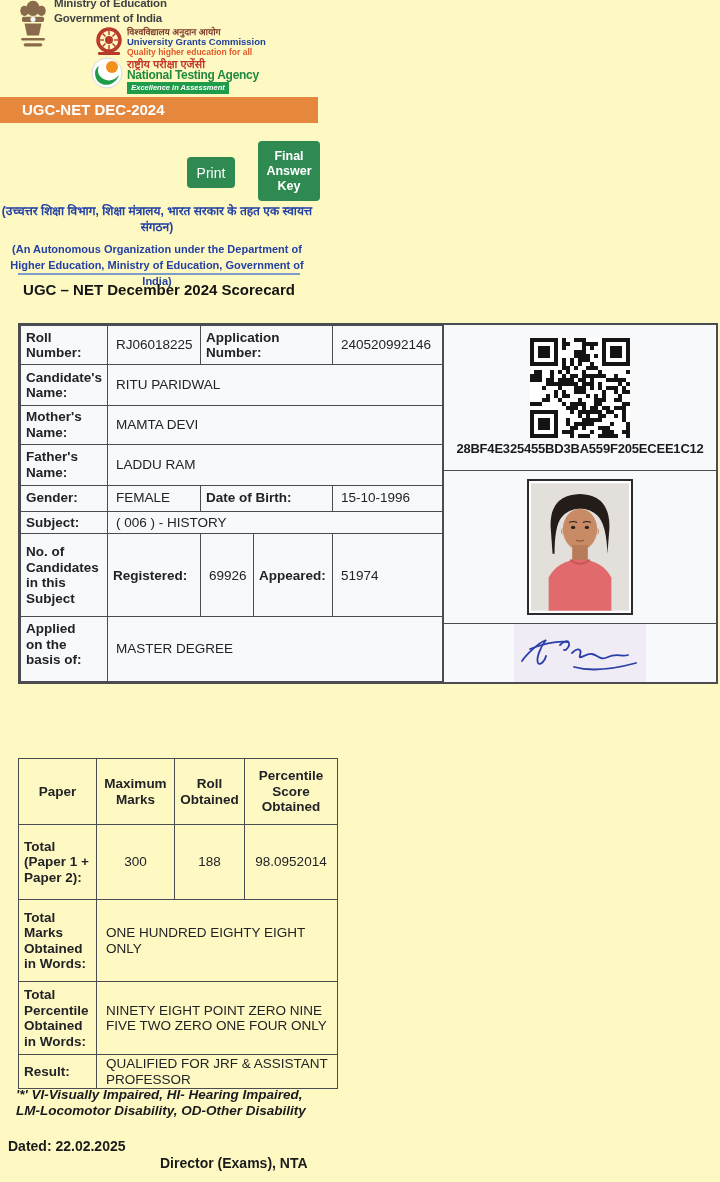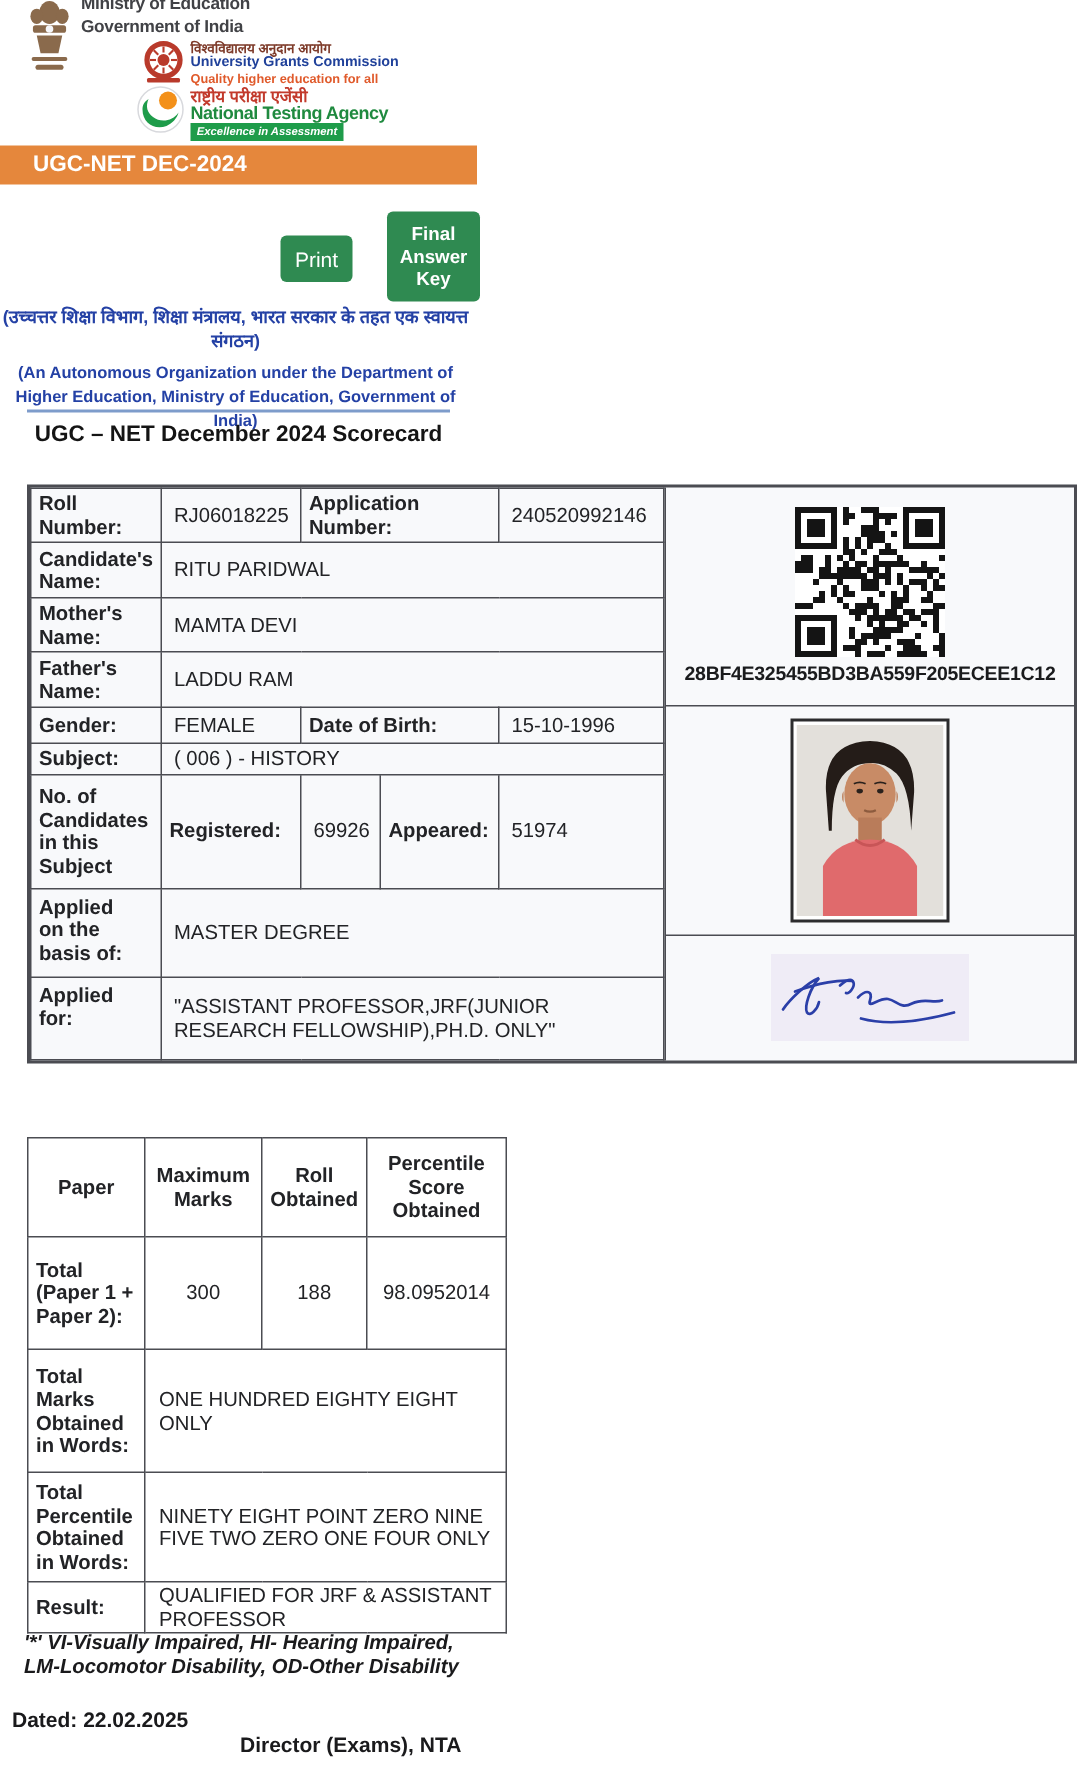--- a/index.html
+++ b/index.html
@@ -1,16 +1,16 @@
 <!DOCTYPE html>
 <html><head>
 <meta charset="utf-8">
 <style>
   html,body{margin:0;padding:0;background:#e9eaee;}
-  .page{position:relative;width:720px;height:1182px;margin:0 auto;background:#ffffff;
+  .page{position:relative;width:720px;height:1182px;margin:0 auto;background:#fef9c3;
         font-family:"Liberation Sans","DejaVu Sans",sans-serif;color:#222326;overflow:hidden;}
   .abs{position:absolute;}
 
   
   .ministry-text{left:54px;top:-4px;font-size:11.5px;font-weight:bold;color:#414246;line-height:15px;letter-spacing:-.2px;}
   .logo-line{left:127px;white-space:nowrap;}
   .ugc-hindi{top:25px;font-size:9px;font-weight:bold;color:#7e3b2a;}
   .ugc-name{top:36px;font-size:9.5px;font-weight:bold;color:#20419a;}
   .ugc-tag{top:47px;font-size:8.5px;font-weight:bold;color:#e05a2b;}
   .nta-hindi{top:56px;font-size:11px;font-weight:bold;color:#c23a2c;}
@@ -170,24 +170,20 @@
       <tr class="r8">
         <td class="lbl">No. of Candidates in this Subject</td>
         <td class="lbl">Registered:</td>
         <td class="num-c">69926</td>
         <td class="lbl">Appeared:</td>
         <td>51974</td>
       </tr>
       <tr class="r9">
         <td class="lbl vtop">Applied on the basis of:</td>
         <td colspan="4">MASTER DEGREE</td>
-      </tr>
-      <tr class="r10">
-        <td class="lbl vtop">Applied for:</td>
-        <td colspan="4">"ASSISTANT PROFESSOR,JRF(JUNIOR RESEARCH FELLOWSHIP),PH.D. ONLY"</td>
       </tr>
     </tbody>
       </table>
 
     <div class="right-col">
       <div class="qr-cell">
         <span id="qr-holder" style="line-height:0;"><svg width="100" height="100" viewBox="0 0 100 100">
               <rect width="100%" height="100%" fill="#fff"></rect>
               <rect x="32" y="0" width="4" height="4" fill="#141414"></rect>
               <rect x="44" y="0" width="4" height="4" fill="#141414"></rect>

